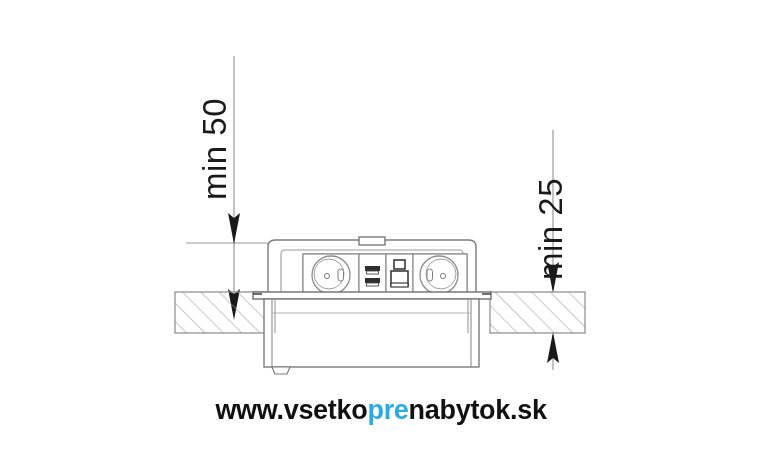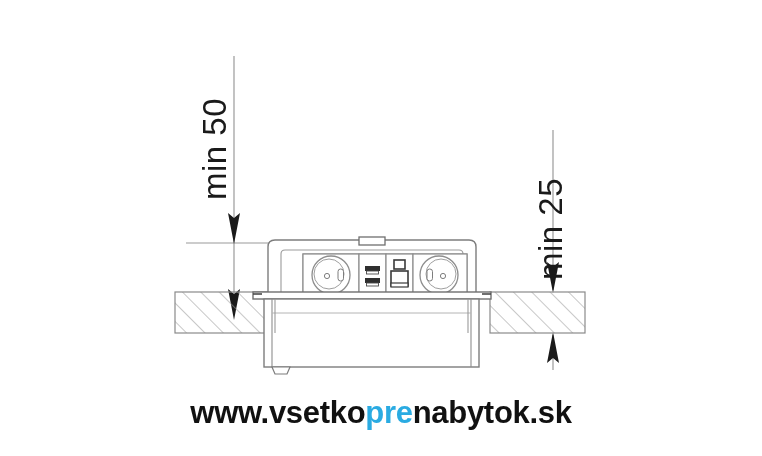--- a/index.html
+++ b/index.html
@@ -45,21 +45,21 @@
     top: 280px;
     transform: rotate(-90deg);
   }
   #watermark {
     position: absolute;
     left: 0;
     top: 395px;
     width: 762px;
     text-align: center;
     font-family: "Liberation Sans", sans-serif;
-    font-size: 31px;
+    font-size: 27px;
     font-weight: bold;
     color: #111111;
     letter-spacing: -0.3px;
     white-space: nowrap;
   }
   #watermark .accent {
     color: #2aabe2;
   }
 </style>
 </head>

